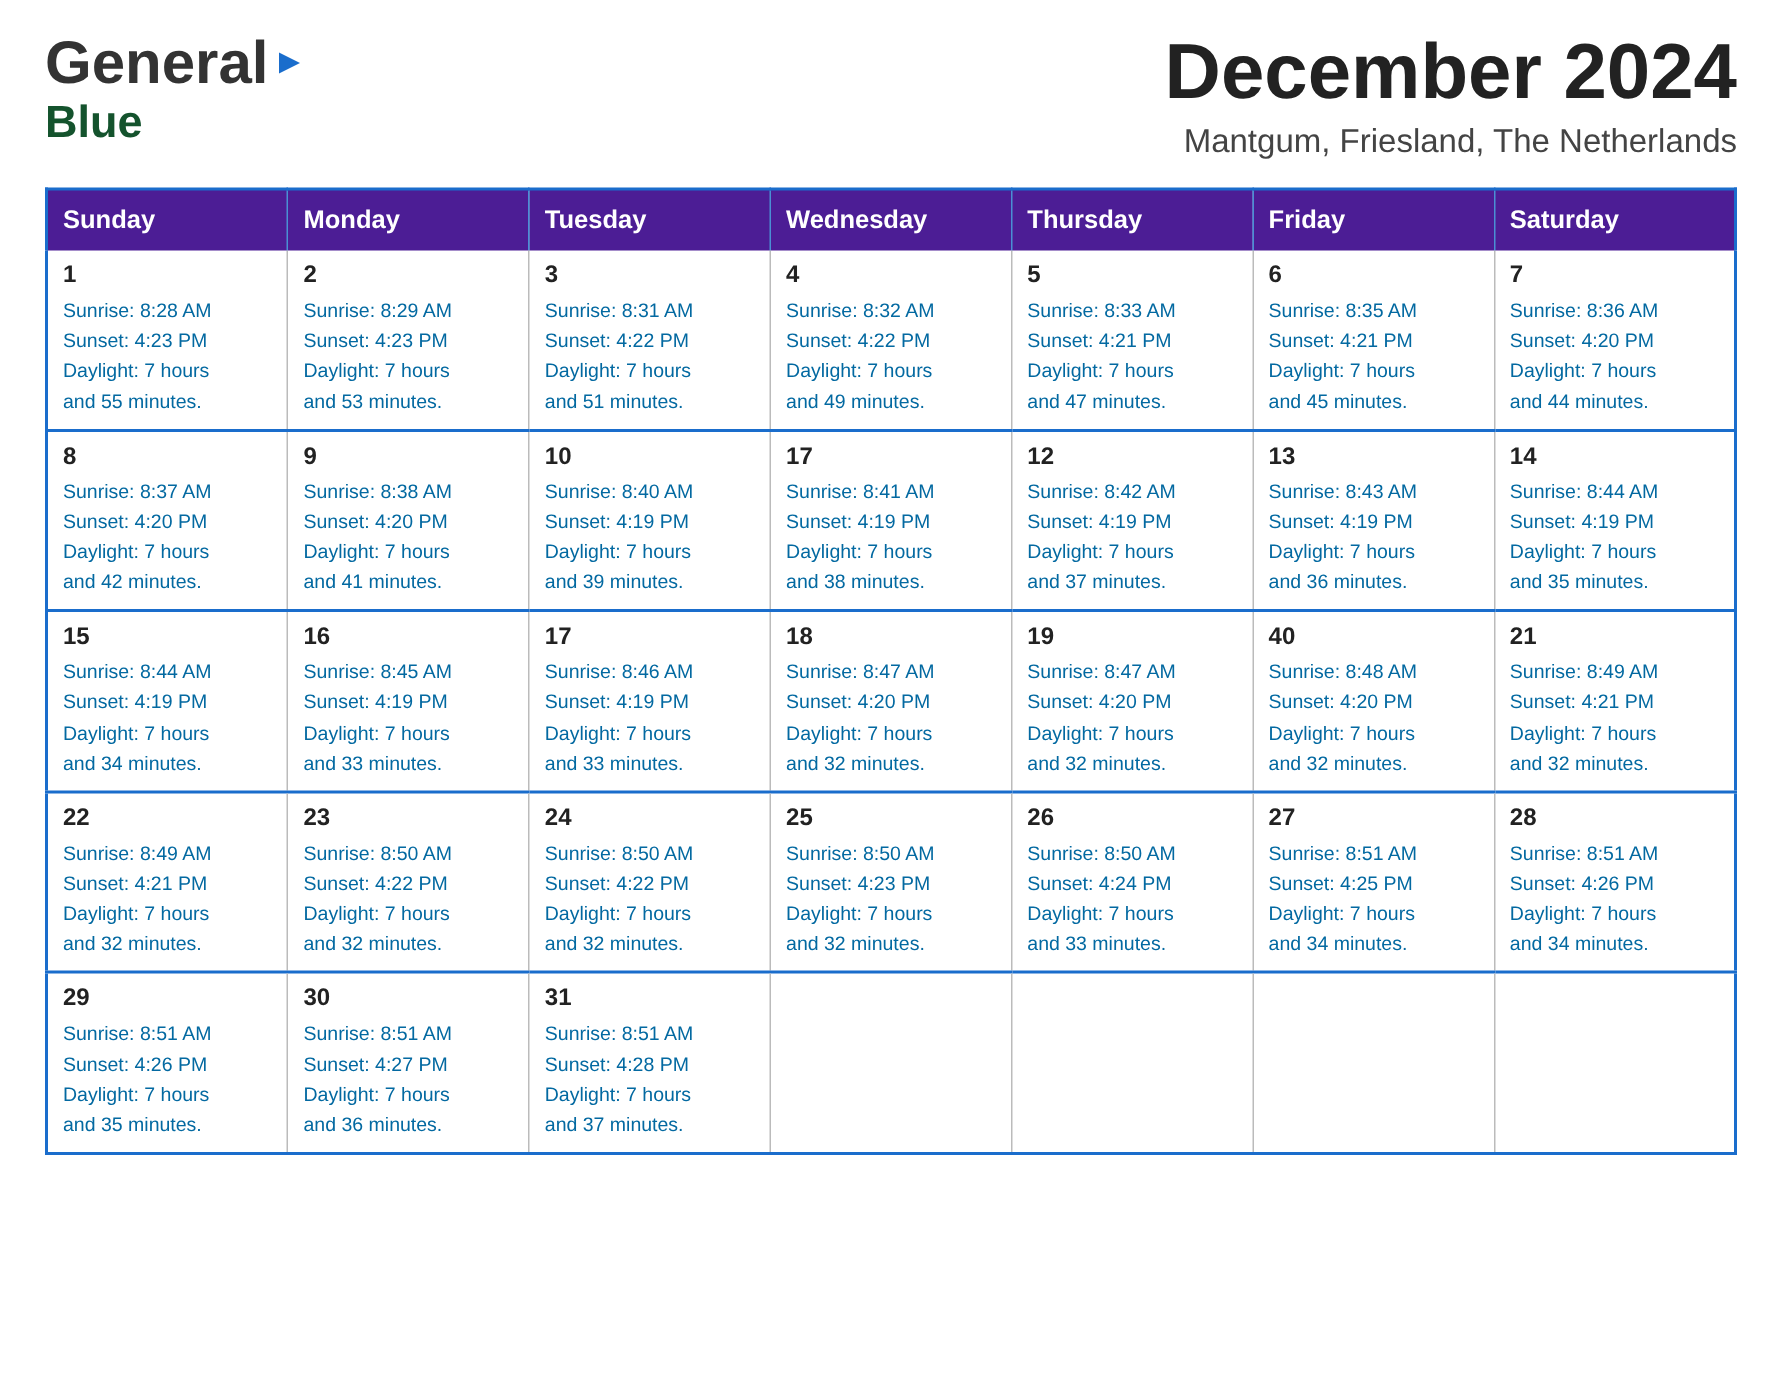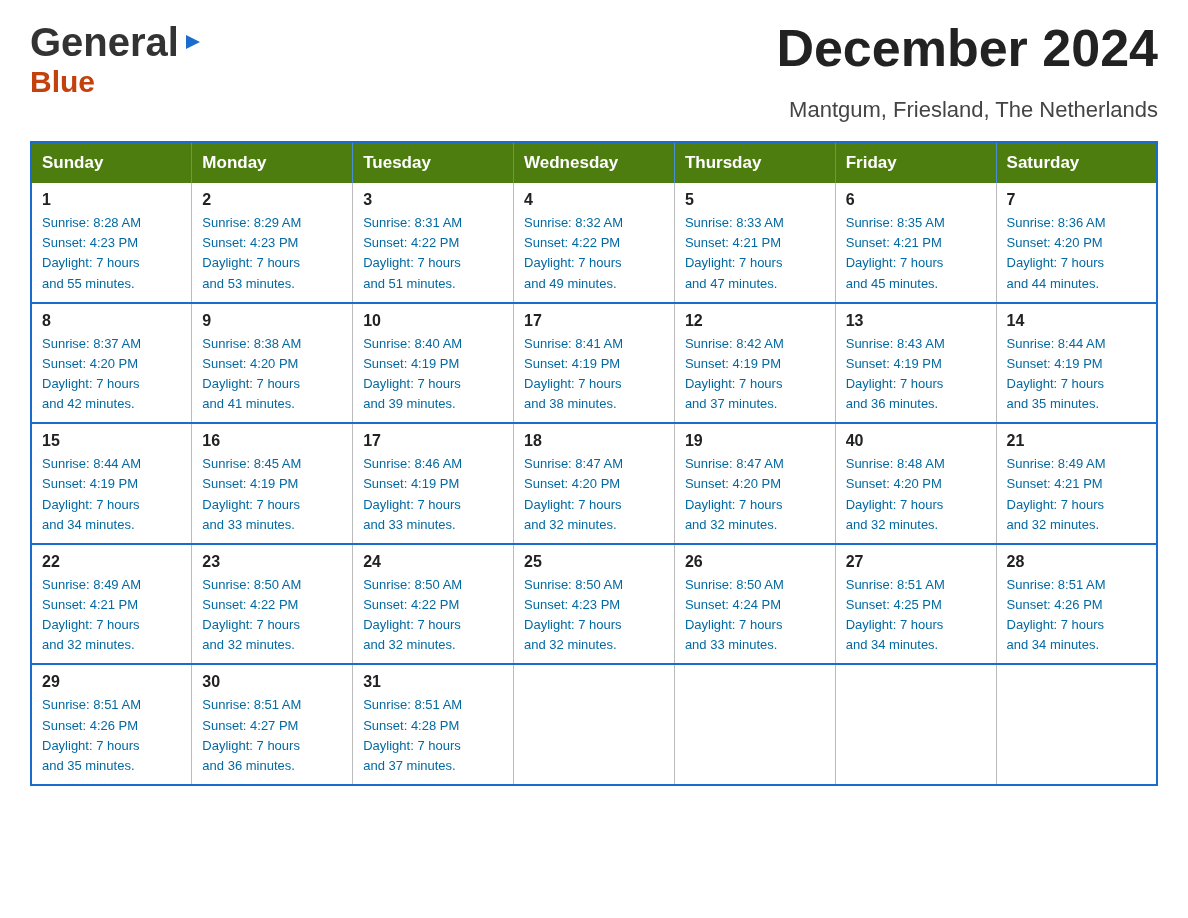--- a/index.html
+++ b/index.html
@@ -21,29 +21,29 @@
     }
     .month-title {
       font-size: 52px;
       font-weight: bold;
       color: #222;
       line-height: 1.1;
     }
     .location {
       font-size: 22px;
       color: #444;
-      margin-top: 20px;
+      margin-top: 4px;
     }
     .calendar {
       width: 100%;
       border-collapse: collapse;
       border: 2px solid #1a6dcc;
     }
     .calendar th {
-      background: #4d7c0f;
+      background: #4c1d95;
       color: #fff;
       font-size: 17px;
       font-weight: bold;
       padding: 10px 10px;
       text-align: left;
       border-right: 1px solid #4a8fd4;
     }
     .calendar th:last-child { border-right: none; }
     .calendar td {
       vertical-align: top;
@@ -79,21 +79,21 @@
       align-items: center;
     }
     .logo-general {
       font-size: 40px;
       font-weight: bold;
       color: #333;
     }
     .logo-blue-text {
       font-size: 30px;
       font-weight: bold;
-      color: #c2410c;
+      color: #14532d;
     }
   </style>
 </head>
 <body>
 
 <div class="header">
   <div class="logo-wrapper">
     <div class="logo-row1">
       <span class="logo-general">General</span>
       <svg width="22" height="22" viewBox="0 0 22 22" style="margin-left:3px;margin-bottom:2px;">

